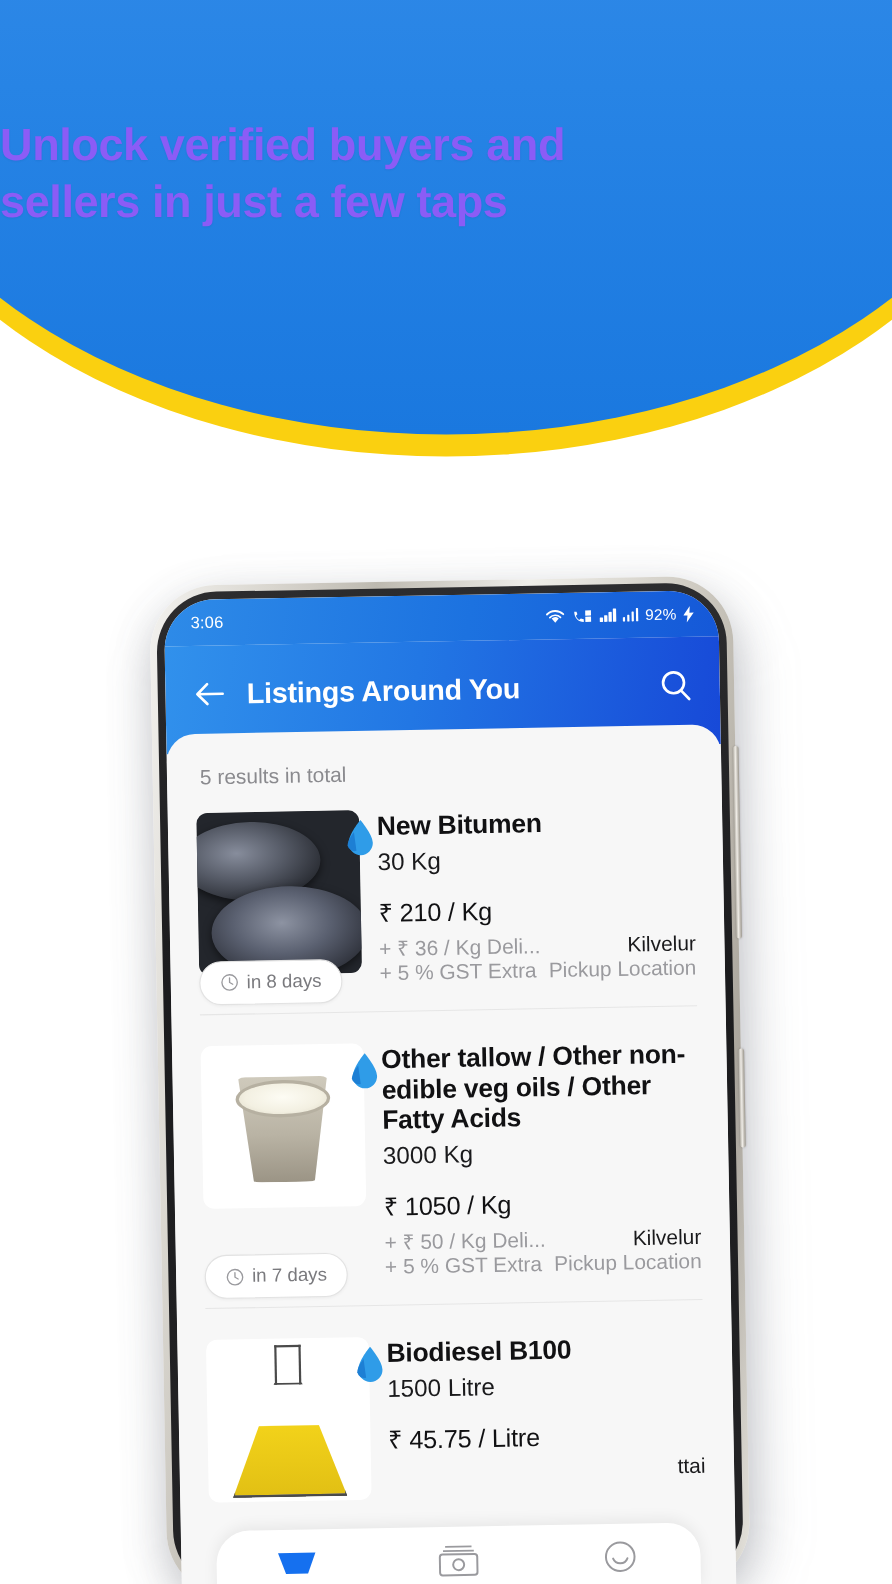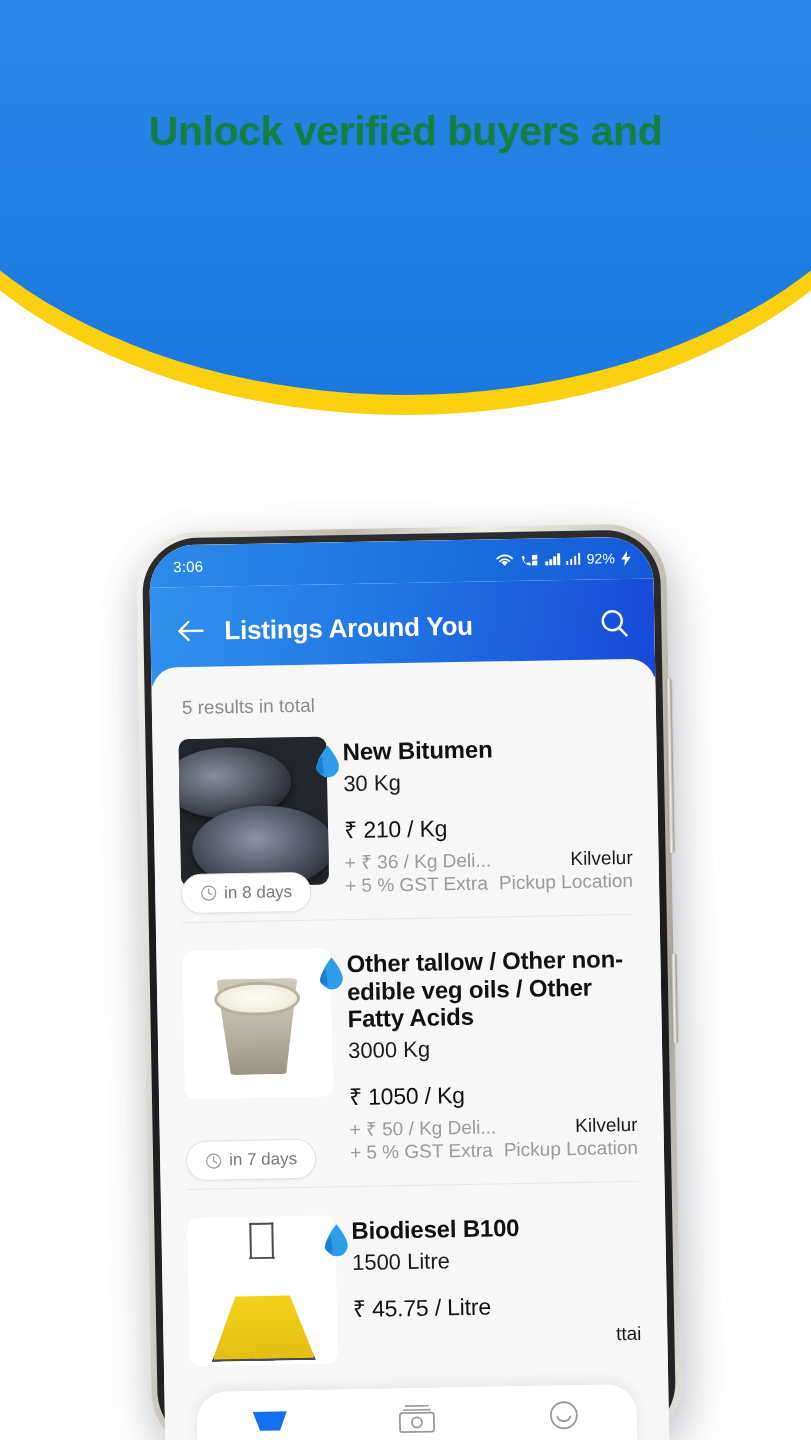--- a/index.html
+++ b/index.html
@@ -23,22 +23,22 @@
   #hero-blue {
     position:absolute;
     left:-130px; top:-660px;
     width:1071px; height:1055px;
     background:linear-gradient(180deg,#4096EE 0%,#3B90EB 35%,#2784E5 70%,#1A78DF 100%);
     border-radius:0 0 50% 50% / 0 0 34% 34%;
   }
 
   #hero-title {
     position:absolute; left:0; top:105px; width:811px;
-    text-align:center;
-    color:#15803d;
+    text-align:left;
+    color:#8b5cf6;
     font-size:41px;
     line-height:1.27;
     font-weight:bold;
     letter-spacing:-0.4px;
     z-index:3;
     text-shadow:0 1px 2px rgba(0,0,0,0.06);
   }
 
   
   #phone-shadow {
@@ -235,20 +235,21 @@
   .nav-item { width:56px; height:46px; display:flex; align-items:center; justify-content:center; }
 </style>
 </head>
 <body>
 
 <div id="hero-wrap">
   <div id="hero-yellow"></div>
   <div id="hero-blue"></div>
   <div id="hero-title">
     <div>Unlock verified buyers and</div>
+    <div>sellers in just a few taps</div>
   </div>
 </div>
 
 <div id="phone-shadow"></div>
 
 <div id="phone">
   <div id="phone-frame"></div>
   <div id="phone-bezel"></div>
   <div class="side-btn" id="btn-volume"></div>
   <div class="side-btn" id="btn-power"></div>

